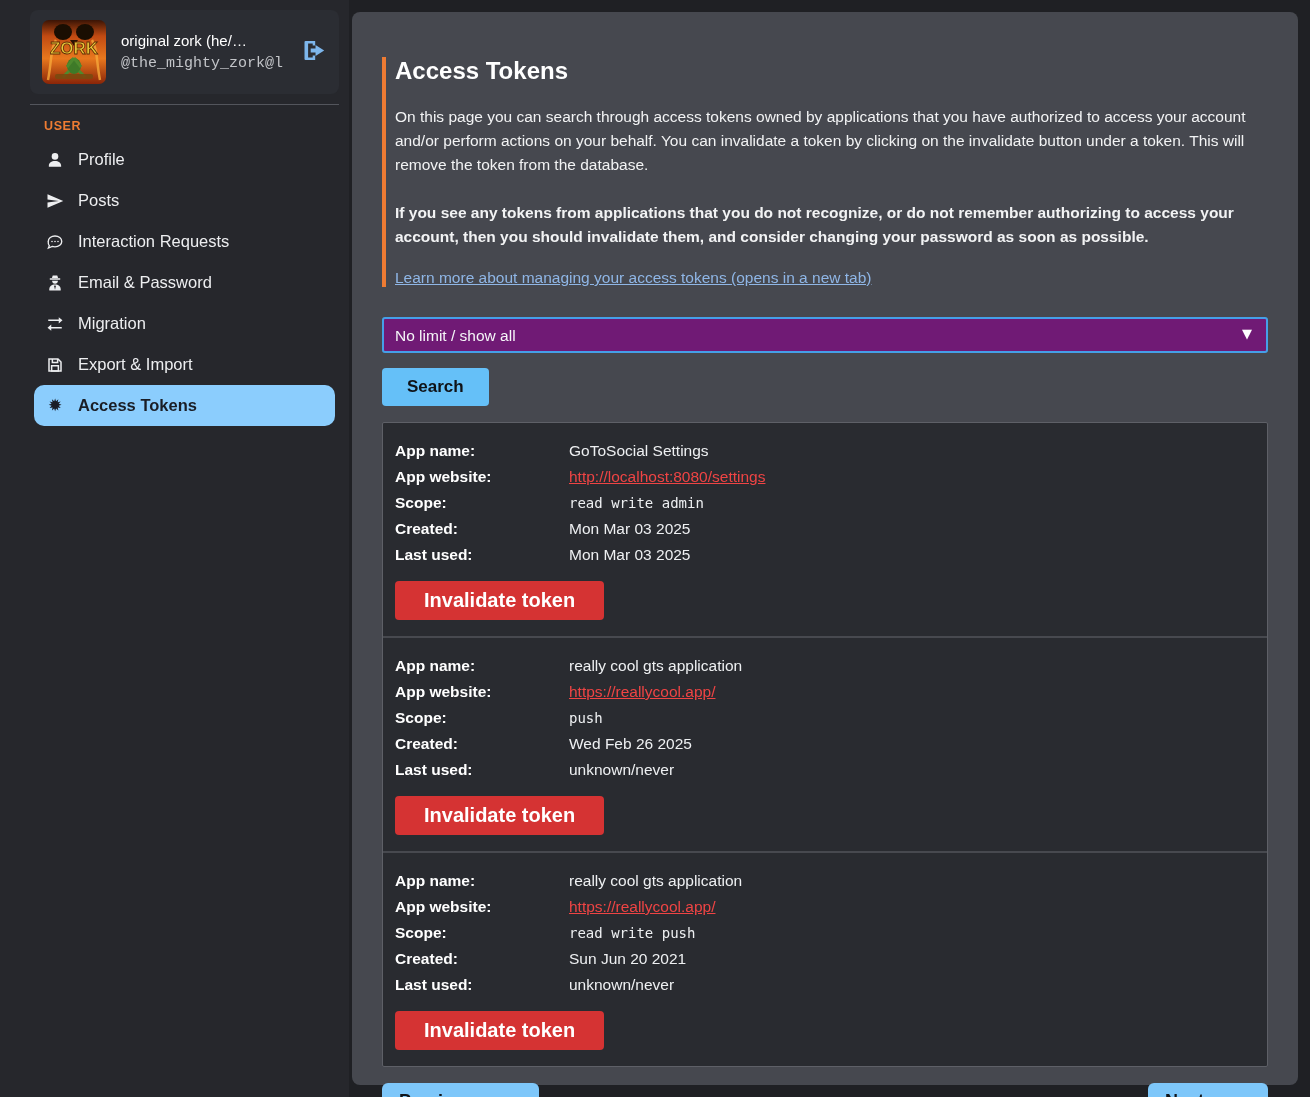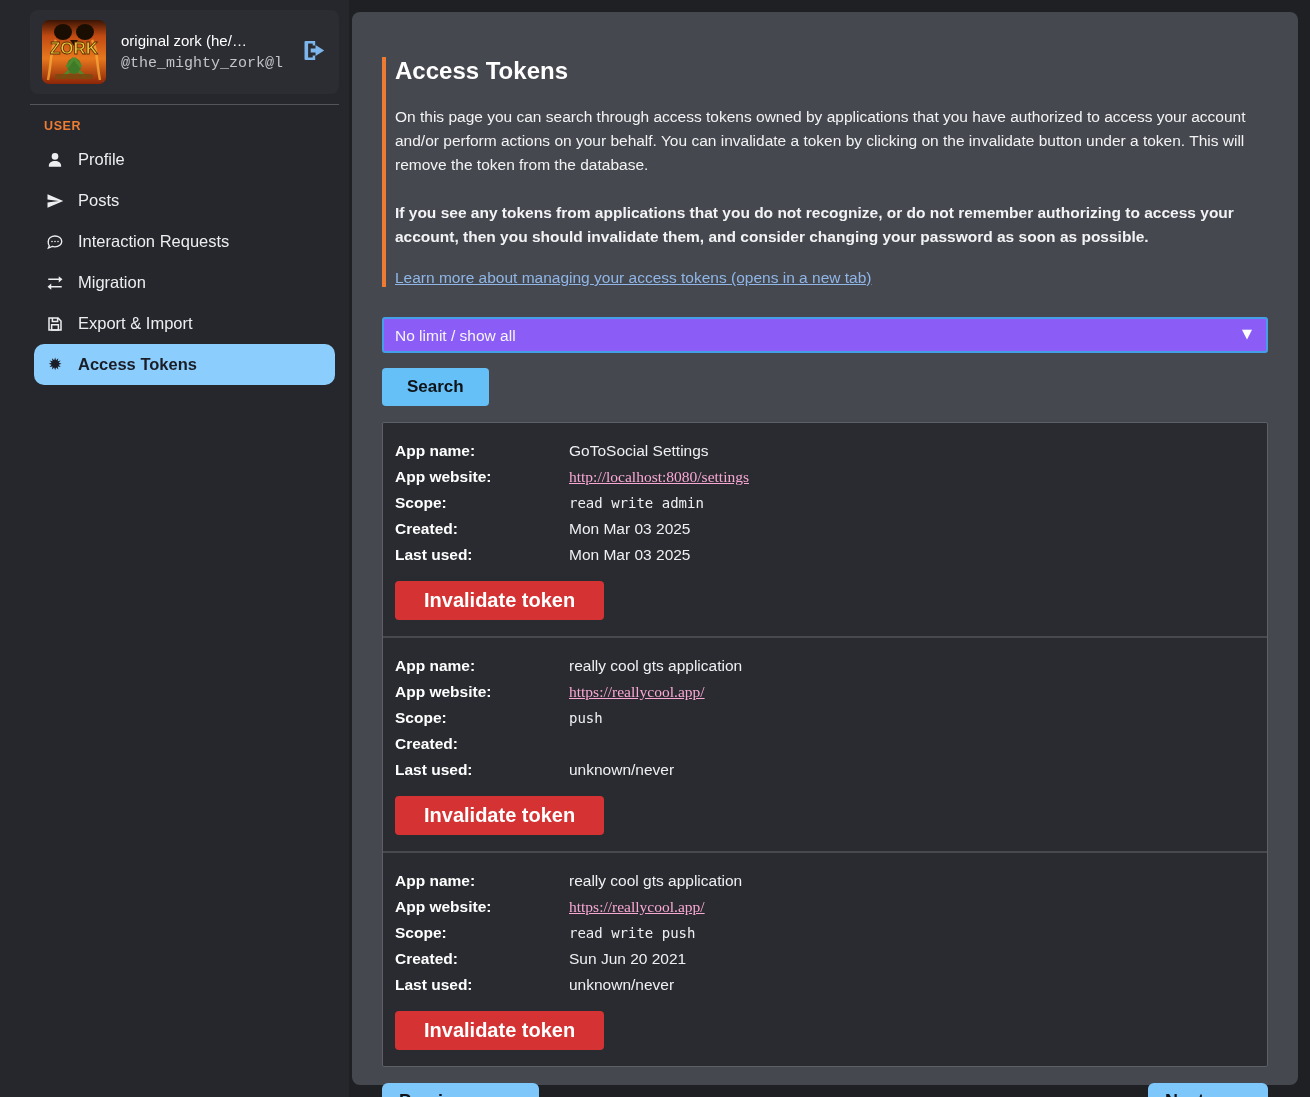--- a/index.html
+++ b/index.html
@@ -59,21 +59,21 @@
   .page-title { font-size: 24px; font-weight: 700; color: #ffffff; margin: 0 0 20px; }
   .intro p { font-size: 15.5px; line-height: 24px; margin: 0 0 24px; color: #f2f3f4; }
   .intro p.warning { font-weight: 700; margin-bottom: 20px; }
   a.text-link { color: #8fb6e6; font-size: 15.5px; }
 
   .form-area { margin-top: 30px; }
   .field-label { display: block; font-size: 15.5px; font-weight: 700; margin-bottom: 9px; }
   .select-wrap { position: relative; margin-bottom: 13px; }
   .select-wrap select {
     width: 100%; height: 36px; appearance: none; -webkit-appearance: none;
-    background: #8b5cf6; border: 2px solid #459fe8; border-radius: 3px;
+    background: #701a75; border: 2px solid #459fe8; border-radius: 3px;
     color: #f5f6f8; font-size: 15.5px; padding: 0 34px 0 11px; cursor: pointer;
     font-family: "Liberation Sans", "DejaVu Sans", sans-serif;
   }
   .select-arrow {
     position: absolute; right: 16px; top: 9px; color: #ffffff;
     font-size: 13px; pointer-events: none; font-family: "DejaVu Sans", sans-serif;
   }
   .btn { border: none; cursor: pointer; font-family: inherit; }
   .btn-search {
     background: #65c0f8; color: #0f1318; font-size: 17px; font-weight: 700;
@@ -85,21 +85,21 @@
     border: 1px solid #5e6067; border-radius: 2px;
   }
   .token-entry { padding: 15px 12px 16px; }
   .token-entry + .token-entry { border-top: 2px solid #47494f; }
   .token-row {
     display: grid; grid-template-columns: 174px 1fr;
     line-height: 26px; font-size: 15.5px;
   }
   .token-row .k { font-weight: 700; color: #ffffff; }
   .token-row .v { color: #eef0f2; }
-  .token-row .v a { color: #f9a8d4; font-family: Liberation Serif, serif; }
+  .token-row .v a { color: #ef4444; }
   .mono { font-family: "DejaVu Sans Mono", "Liberation Mono", monospace; font-size: 14px; }
   .btn-invalidate {
     margin-top: 13px; background: #d53333; color: #ffffff;
     font-size: 20px; font-weight: 700; padding: 8px 29px; border-radius: 4px;
   }
 
   .pagination { display: flex; justify-content: space-between; margin-top: 16px; }
   .btn-page {
     background: #7ec7fa; color: #10141a; font-size: 18px; font-weight: 700;
     padding: 8px 17px; border-radius: 6px;
@@ -175,20 +175,32 @@
           <svg viewBox="0 0 24 24" width="18" height="18" fill="none" stroke="currentColor" stroke-width="1.8">
             <path d="M21 11.2c0 4-4 7.3-9 7.3-1.3 0-2.6-.2-3.7-.6L3.2 20l1.2-3.1C3.2 15.6 2.8 13.5 3 11.2 3 7.2 7 4 12 4s9 3.2 9 7.2z"></path>
             <circle cx="8" cy="11.3" r="1.1" fill="currentColor" stroke="none"></circle>
             <circle cx="12" cy="11.3" r="1.1" fill="currentColor" stroke="none"></circle>
             <circle cx="16" cy="11.3" r="1.1" fill="currentColor" stroke="none"></circle>
           </svg>
         </span>
         <span>Interaction Requests</span>
       </div>
 
+      <div class="nav-item">
+        <span class="icon">
+          <svg viewBox="0 0 24 24" width="18" height="18" fill="currentColor">
+            <path d="M9 2h6l1.1 3.2H7.9L9 2z"></path>
+            <rect x="4.8" y="5.6" width="14.4" height="2.1" rx="1"></rect>
+            <path d="M8.1 9c0 2.3 1.7 4 3.9 4s3.9-1.7 3.9-4H8.1z"></path>
+            <path d="M12 14c-4.5 0-7.6 2.6-7.6 6.4V22h15.2v-1.6c0-3.8-3.1-6.4-7.6-6.4z"></path>
+            <path d="M12 14.5l-1.1 1.8L12 21l1.1-4.7L12 14.5z" fill="#26272c"></path>
+          </svg>
+        </span>
+        <span>Email &amp; Password</span>
+      </div>
 
       <div class="nav-item">
         <span class="icon">
           <svg viewBox="0 0 24 24" width="18" height="18" fill="currentColor">
             <path d="M17 3l5 4.1-5 4.1V8.1H3v-2h14V3z"></path>
             <path d="M7 12.8v3.1h14v2H7V21l-5-4.1 5-4.1z"></path>
           </svg>
         </span>
         <span>Migration</span>
       </div>
@@ -265,20 +277,21 @@
         <div class="token-row">
           <span class="k">App website:</span>
           <span class="v"><a href="#">https://reallycool.app/</a></span>
         </div>
         <div class="token-row">
           <span class="k">Scope:</span>
           <span class="v mono">push</span>
         </div>
         <div class="token-row">
           <span class="k">Created:</span>
+          <span class="v">Wed Feb 26 2025</span>
         </div>
         <div class="token-row">
           <span class="k">Last used:</span>
           <span class="v">unknown/never</span>
         </div>
         <button class="btn btn-invalidate">Invalidate token</button>
       </article>
 
       <article class="token-entry">
         <div class="token-row">

